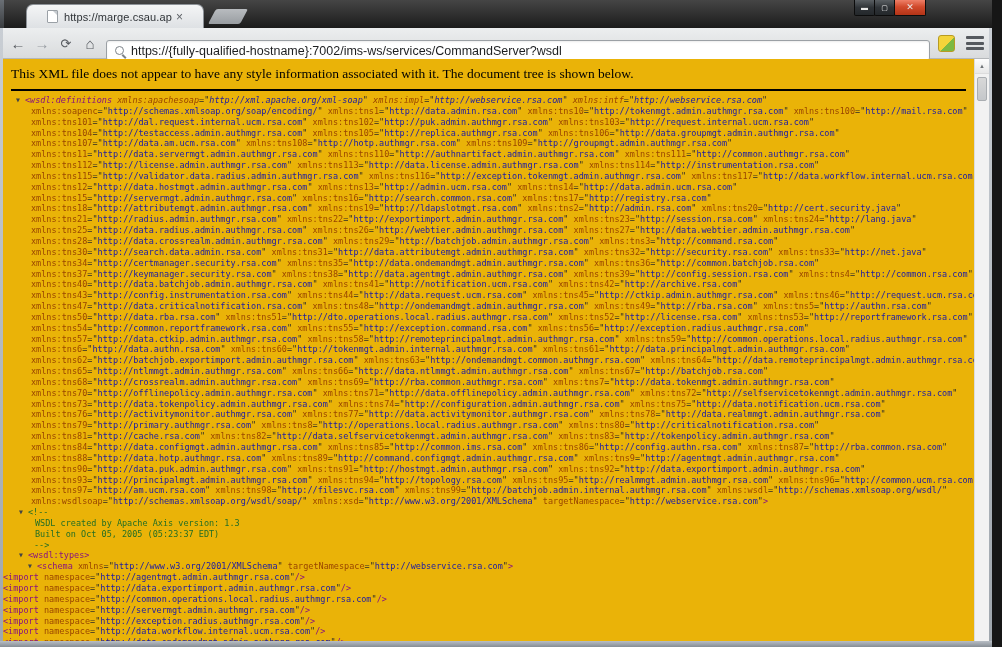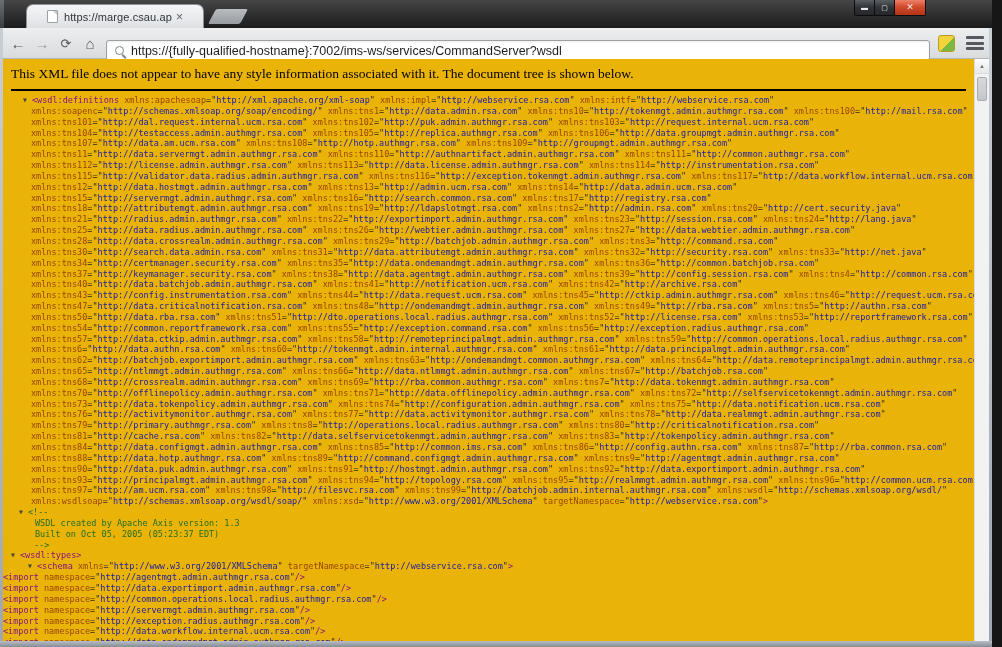--- a/index.html
+++ b/index.html
@@ -78,26 +78,26 @@
 
   #xml-tree { font-family: "DejaVu Sans Mono", monospace; font-size: 8.5px;
               line-height: 10.85px; color: #2a2a2a; white-space: pre; }
   .xline { white-space: pre; }
   .arrow { display: inline-block; width: 9px; font-size: 6.5px; color: #444;
            vertical-align: 1px; cursor: default; }
   .tg  { color: var(--tag); }
   .at  { color: var(--attr); }
   .vl  { color: var(--val); }
   .cm  { color: var(--comment); }
-  .k-root   { padding-left: 20px; }
+  .k-root   { padding-left: 13px; font-style: italic; }
   .k-attrs  { padding-left: 28px; }
   .k-copen  { padding-left: 16px; }
   .k-ctext  { padding-left: 32px; }
   .k-cclose { padding-left: 31px; }
-  .k-types  { padding-left: 8px; }
+  .k-types  { padding-left: 16px; }
   .k-schema { padding-left: 25px; }
   .k-import { }
 
   
   .scrollbar { position: absolute; right: 3px; top: 59px; width: 15px; bottom: 6px;
                background: #f2f2f2; border-left: 1px solid #dcdcdc; }
   .sb-up { height: 15px; display: flex; align-items: center; justify-content: center;
            font-size: 6px; color: #6f7377; background: linear-gradient(#fdfdfd,#e8e8e8);
            border-bottom: 1px solid #dcdcdc; }
   .sb-thumb { position: absolute; left: 2px; right: 2px; top: 18px; height: 24px;

